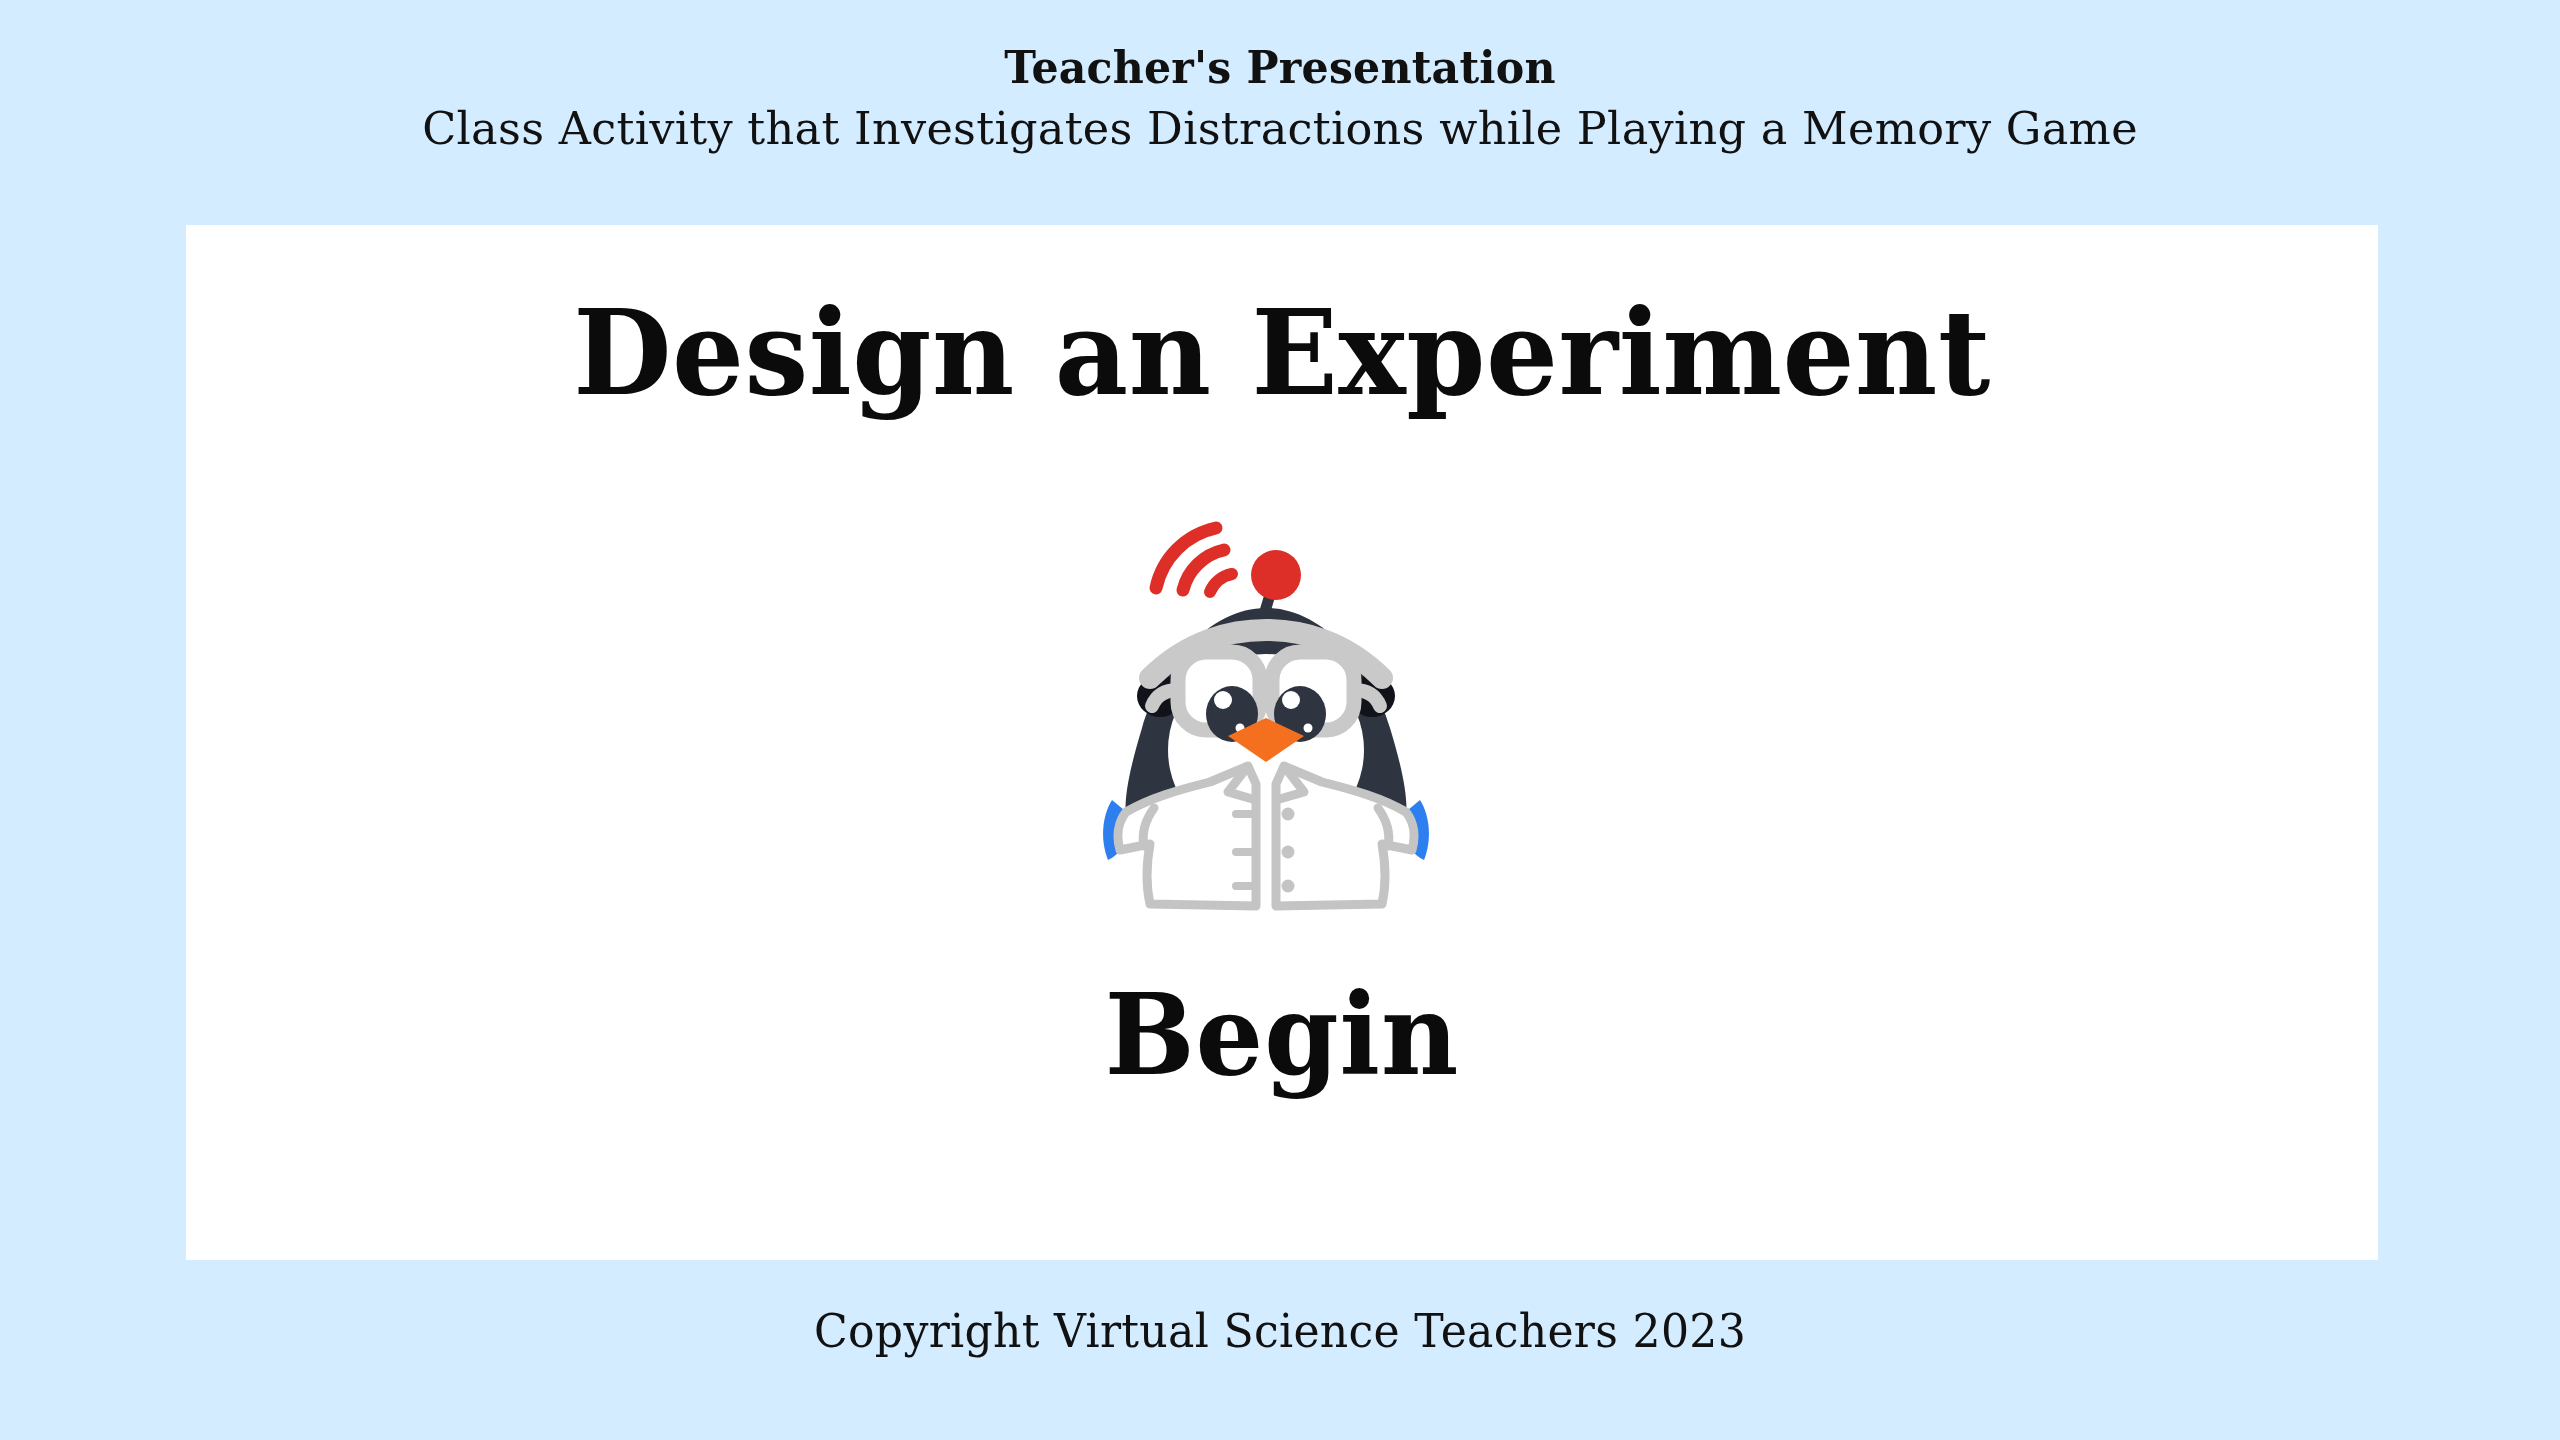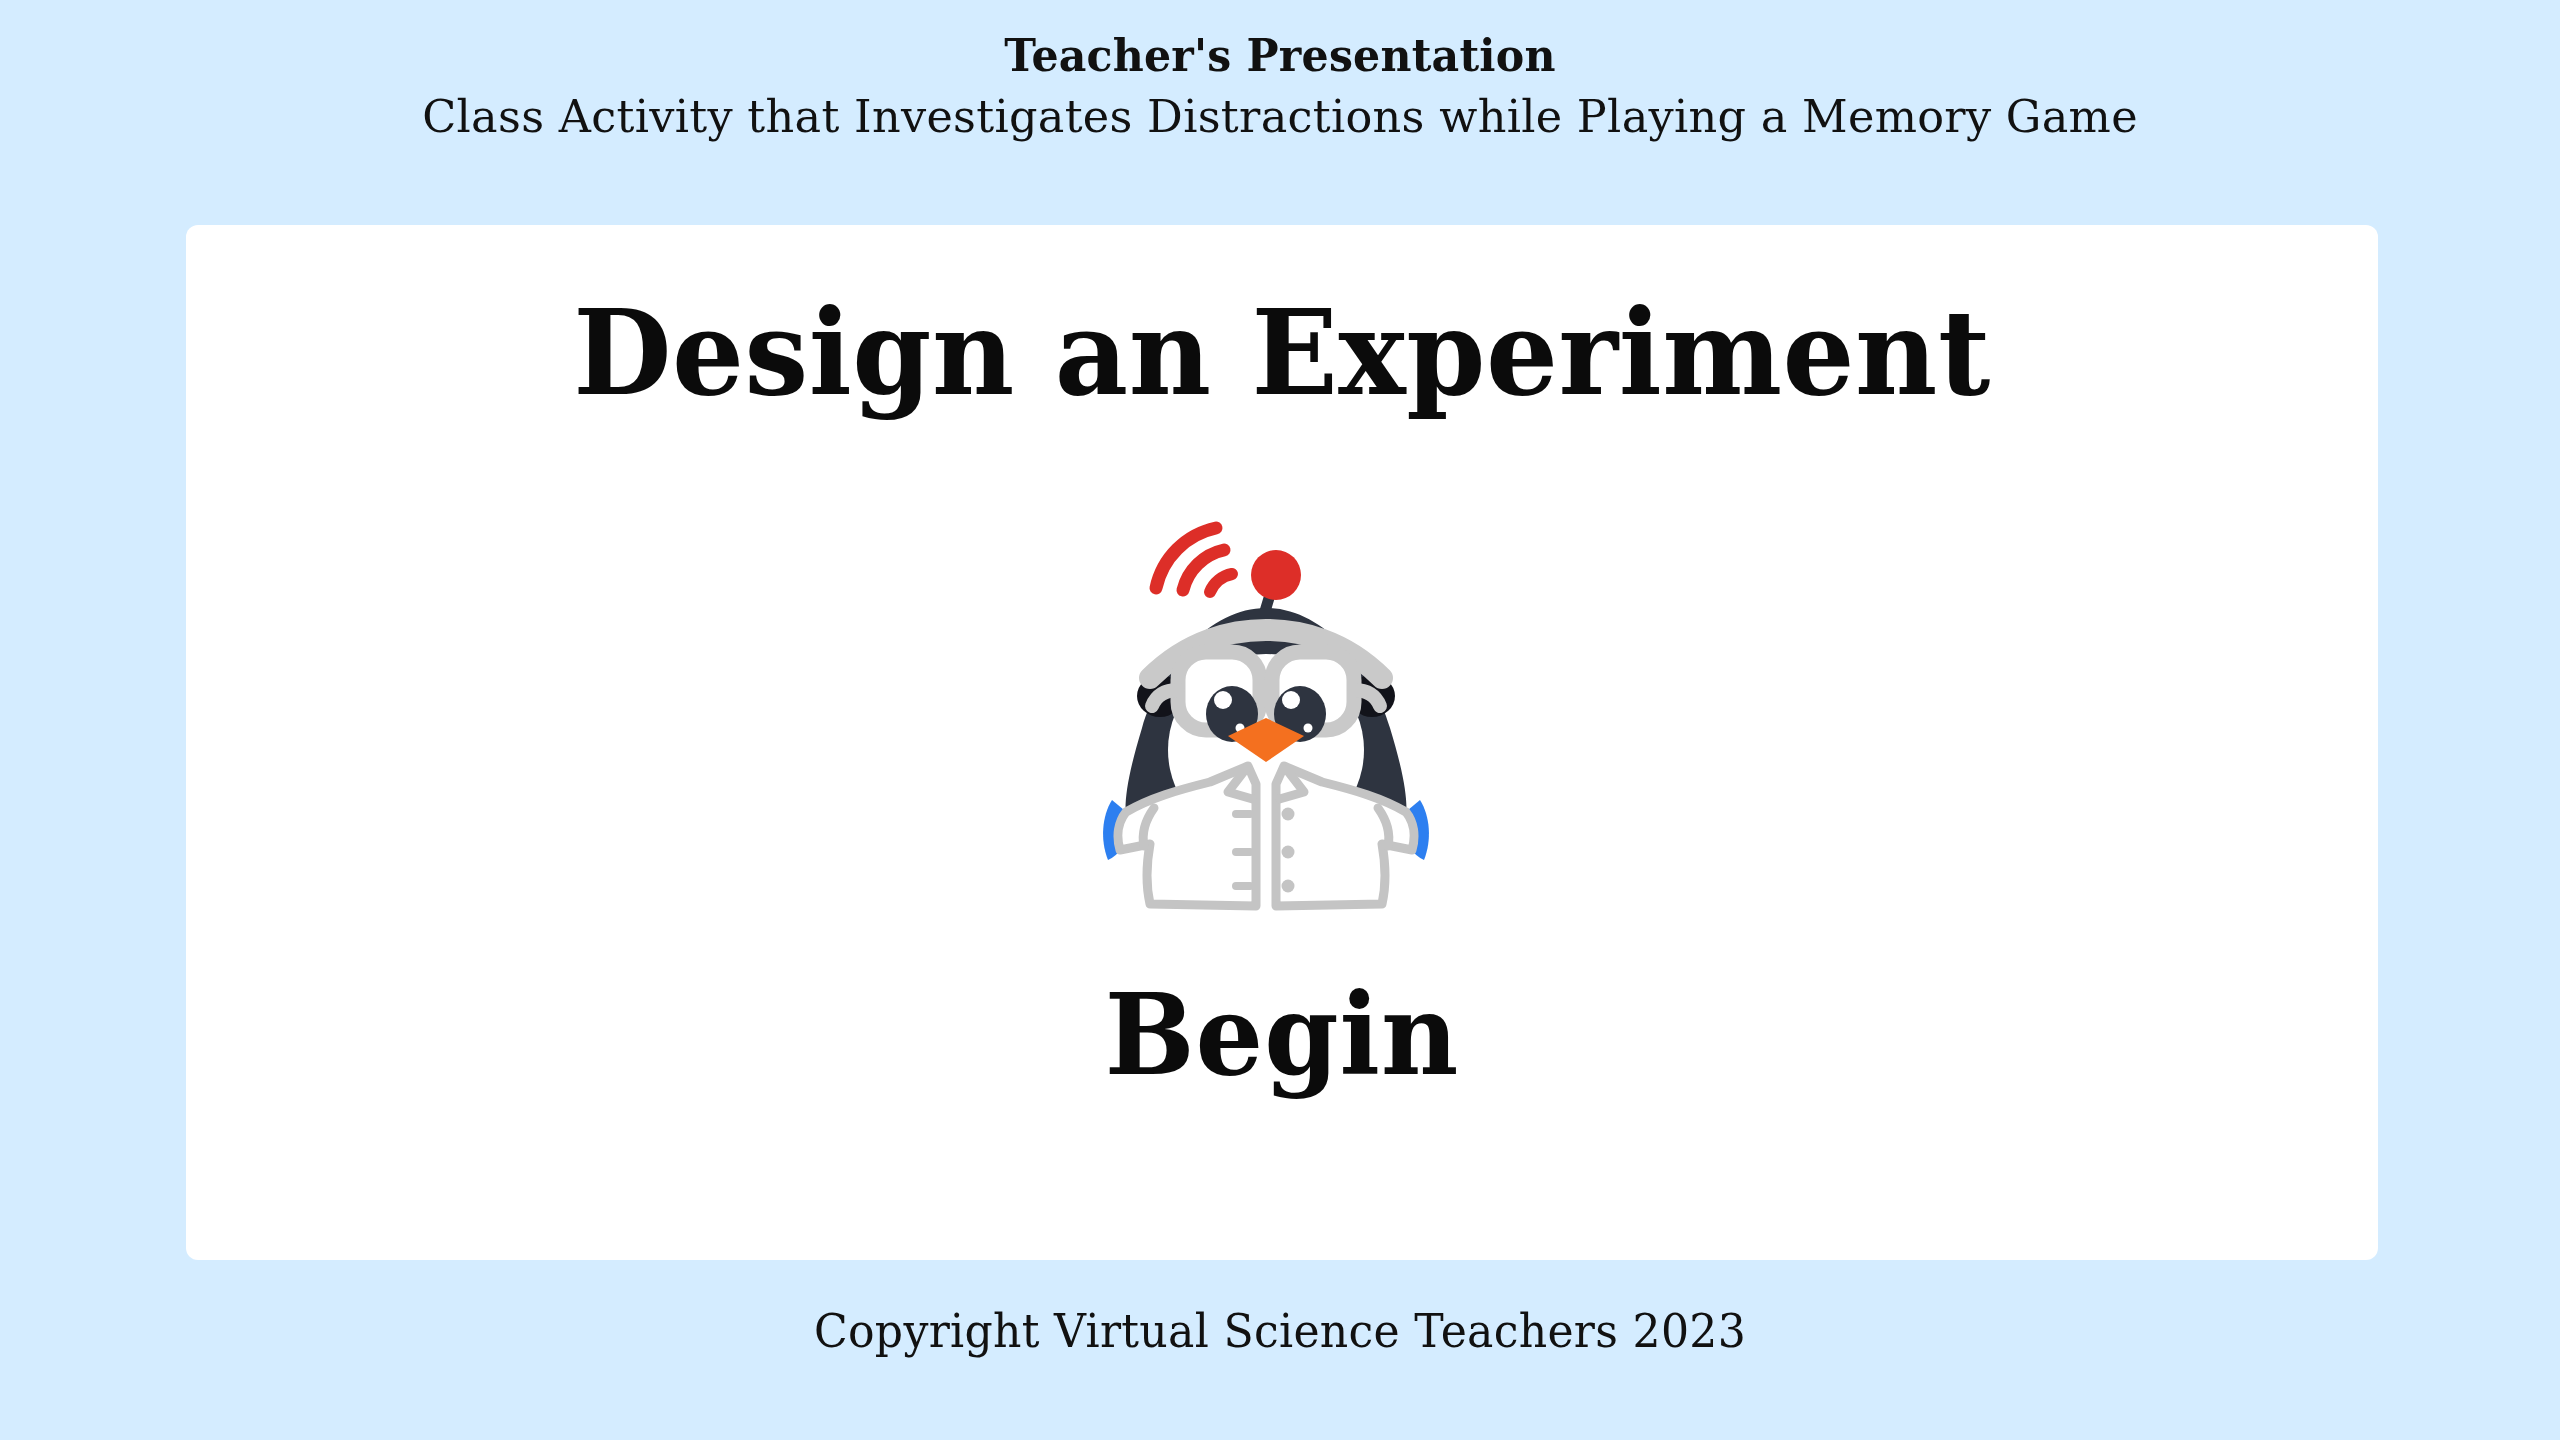--- a/index.html
+++ b/index.html
@@ -17,21 +17,21 @@
   #stage {
     position: relative;
     width: 2560px;
     height: 1440px;
     background: #d4ecff;
   }
 
   
   .header {
     position: absolute;
-    top: 0;
+    top: 12px;
     left: 0;
     width: 2560px;
     text-align: center;
     user-select: none;
   }
   .header-line1 {
     font-family: "DejaVu Serif", serif;
     font-weight: bold;
     font-size: 44px;
     line-height: 60px;
@@ -51,21 +51,20 @@
   }
 
   
   .slide {
     position: absolute;
     left: 186px;
     top: 225px;
     width: 2192px;
     height: 1035px;
     background: #ffffff;
-    border-radius: 12px;
   }
 
   .slide-title {
     position: absolute;
     left: 0;
     top: 58px;
     width: 2192px;
     text-align: center;
     font-family: "DejaVu Serif", serif;
     font-weight: bold;

